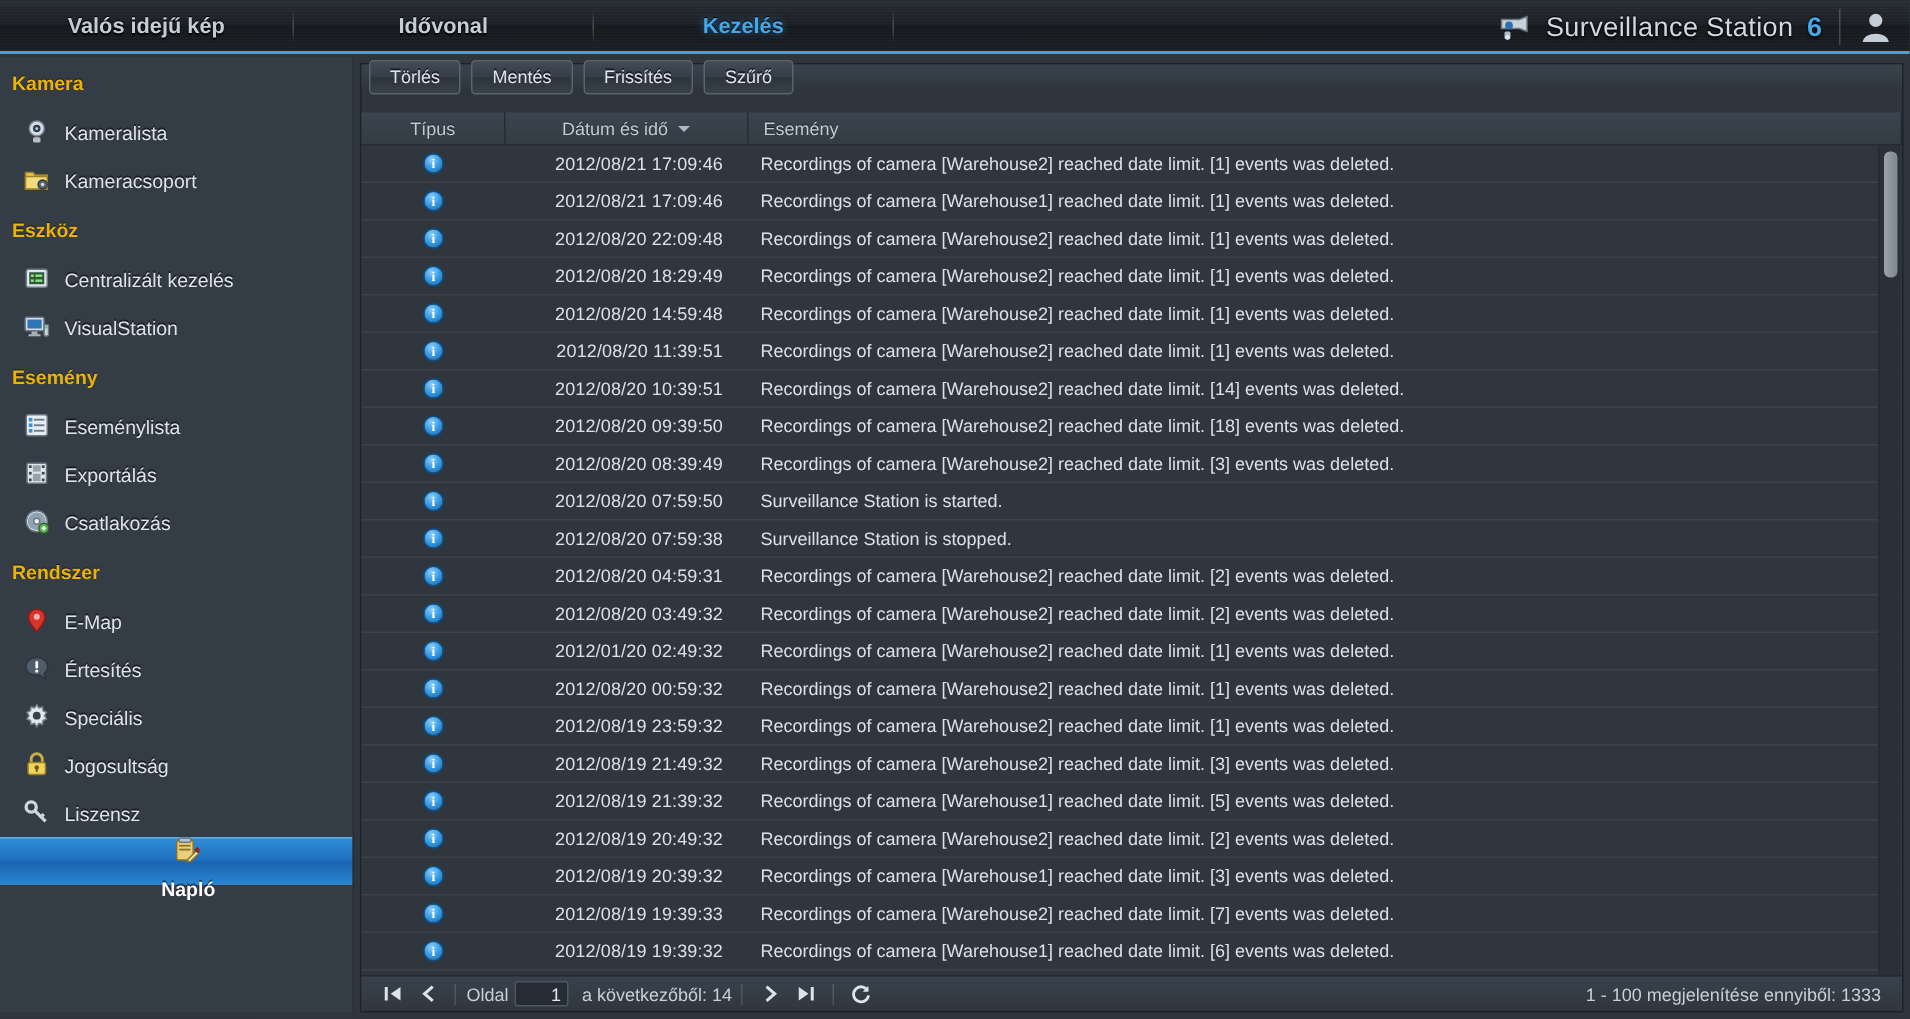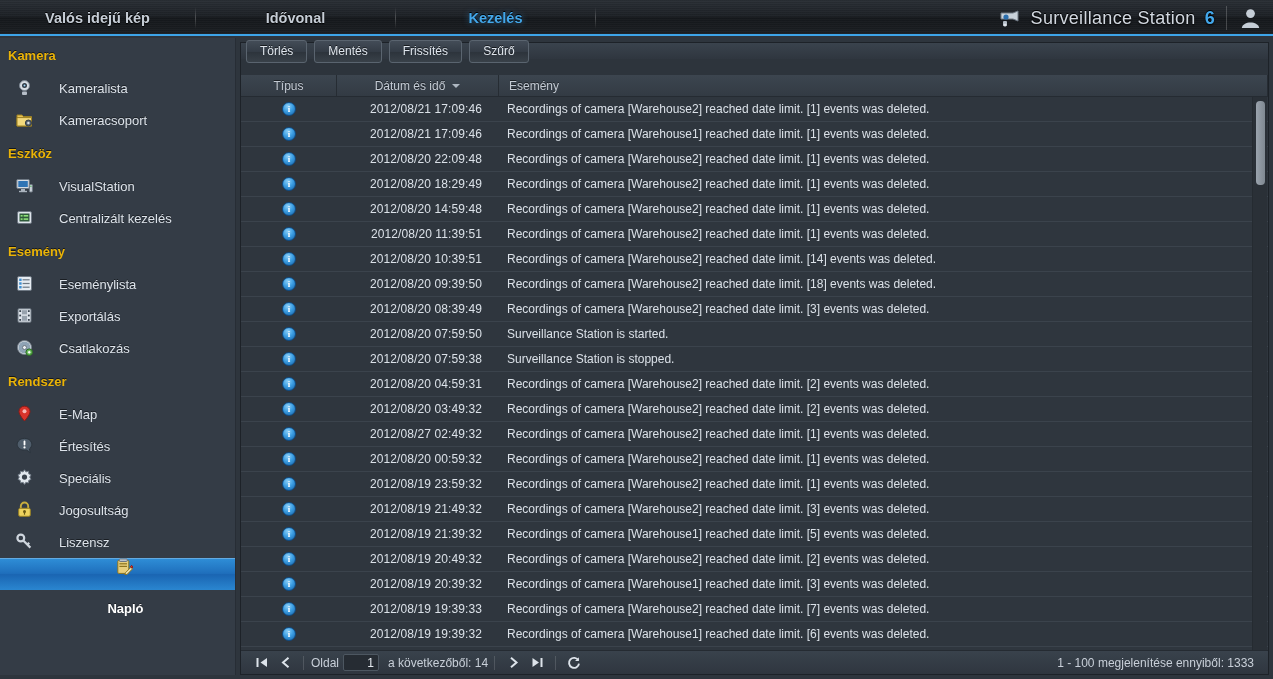--- a/index.html
+++ b/index.html
@@ -60,21 +60,21 @@
   }
   .sec-head {
     height: 34px; display: flex; align-items: center;
     padding-left: 8px;
     font-size: 13px; font-weight: bold; color: #eab308;
     text-shadow: 0 -1px 0 rgba(0,0,0,.6);
     user-select: none;
   }
   .nav-item {
     height: 32px; display: flex; align-items: center;
-    padding-left: 16px; gap: 24px;
+    padding-left: 16px; gap: 8px;
     font-size: 13px; color: #dde3ea;
     cursor: pointer; user-select: none;
     text-shadow: 0 -1px 0 rgba(0,0,0,.5);
   }
   .nav-item.selected {
     background: linear-gradient(180deg, #2f8fd8 0%, #1f6fbc 48%, #1a65b2 52%, #2a86d0 100%);
     color: #fff; font-weight: bold;
     box-shadow: inset 0 1px 0 rgba(255,255,255,.25);
     flex-direction: column;
   }
@@ -253,42 +253,42 @@
           <circle cx="12.4" cy="12" r="3" fill="#5a6570" stroke="#2f3a45"></circle>
           <circle cx="12.4" cy="12" r="1.2" fill="#d7dde4"></circle>
         </svg>
       </span>
       <span>Kameracsoport</span>
     </div>
     <div class="sec-head">Eszköz</div>
     <div class="nav-item">
       <span class="ico">
         <svg width="17" height="17" viewBox="0 0 17 17">
+          <rect x="1.5" y="2.5" width="14" height="12" rx="1.5" fill="#dfe5ec" stroke="#6e7883"></rect>
+          <rect x="3.5" y="4.5" width="10" height="8" fill="#2e5a3a"></rect>
+          <rect x="4.6" y="6" width="2" height="1.6" fill="#8fe27a"></rect>
+          <rect x="7.6" y="6" width="4.6" height="1.6" fill="#8fe27a"></rect>
+          <rect x="4.6" y="9.3" width="2" height="1.6" fill="#8fe27a"></rect>
+          <rect x="7.6" y="9.3" width="4.6" height="1.6" fill="#8fe27a"></rect>
+        </svg>
+      </span>
+      <span>Centralizált kezelés</span>
+    </div>
+    <div class="nav-item">
+      <span class="ico">
+        <svg width="17" height="17" viewBox="0 0 17 17">
           <rect x="0.8" y="2.5" width="12.5" height="9" rx="1" fill="#d7dde4" stroke="#6e7883"></rect>
           <rect x="2.3" y="4" width="9.5" height="6" fill="#2f74b5"></rect>
           <rect x="5" y="12" width="4" height="2" fill="#aab3bd"></rect>
           <rect x="3" y="13.8" width="8" height="1.4" fill="#aab3bd"></rect>
           <rect x="13.4" y="7.5" width="3" height="7.5" rx="0.8" fill="#cbd3db" stroke="#6e7883"></rect>
           <circle cx="14.9" cy="9.3" r="0.7" fill="#4caf50"></circle>
         </svg>
       </span>
       <span>VisualStation</span>
-    </div>
-    <div class="nav-item">
-      <span class="ico">
-        <svg width="17" height="17" viewBox="0 0 17 17">
-          <rect x="1.5" y="2.5" width="14" height="12" rx="1.5" fill="#dfe5ec" stroke="#6e7883"></rect>
-          <rect x="3.5" y="4.5" width="10" height="8" fill="#2e5a3a"></rect>
-          <rect x="4.6" y="6" width="2" height="1.6" fill="#8fe27a"></rect>
-          <rect x="7.6" y="6" width="4.6" height="1.6" fill="#8fe27a"></rect>
-          <rect x="4.6" y="9.3" width="2" height="1.6" fill="#8fe27a"></rect>
-          <rect x="7.6" y="9.3" width="4.6" height="1.6" fill="#8fe27a"></rect>
-        </svg>
-      </span>
-      <span>Centralizált kezelés</span>
     </div>
     <div class="sec-head">Esemény</div>
     <div class="nav-item">
       <span class="ico">
         <svg width="17" height="17" viewBox="0 0 17 17">
           <rect x="1.5" y="1.5" width="14" height="14" rx="1.5" fill="#e6ecf2" stroke="#6e7883"></rect>
           <rect x="3.2" y="3.6" width="2.4" height="2.4" fill="#3e8ed0"></rect>
           <rect x="3.2" y="7.3" width="2.4" height="2.4" fill="#3e8ed0"></rect>
           <rect x="3.2" y="11" width="2.4" height="2.4" fill="#3e8ed0"></rect>
           <rect x="6.6" y="4.2" width="7" height="1.2" fill="#6d7884"></rect>
@@ -504,21 +504,21 @@
         <div class="c-type">
           <div class="infoicon">i</div>
         </div>
         <div class="c-date">2012/08/20 03:49:32</div>
         <div class="c-event">Recordings of camera [Warehouse2] reached date limit. [2] events was deleted.</div>
       </div>
       <div class="row">
         <div class="c-type">
           <div class="infoicon">i</div>
         </div>
-        <div class="c-date">2012/08/27 02:49:32</div>
+        <div class="c-date">2012/01/20 02:49:32</div>
         <div class="c-event">Recordings of camera [Warehouse2] reached date limit. [1] events was deleted.</div>
       </div>
       <div class="row">
         <div class="c-type">
           <div class="infoicon">i</div>
         </div>
         <div class="c-date">2012/08/20 00:59:32</div>
         <div class="c-event">Recordings of camera [Warehouse2] reached date limit. [1] events was deleted.</div>
       </div>
       <div class="row">

